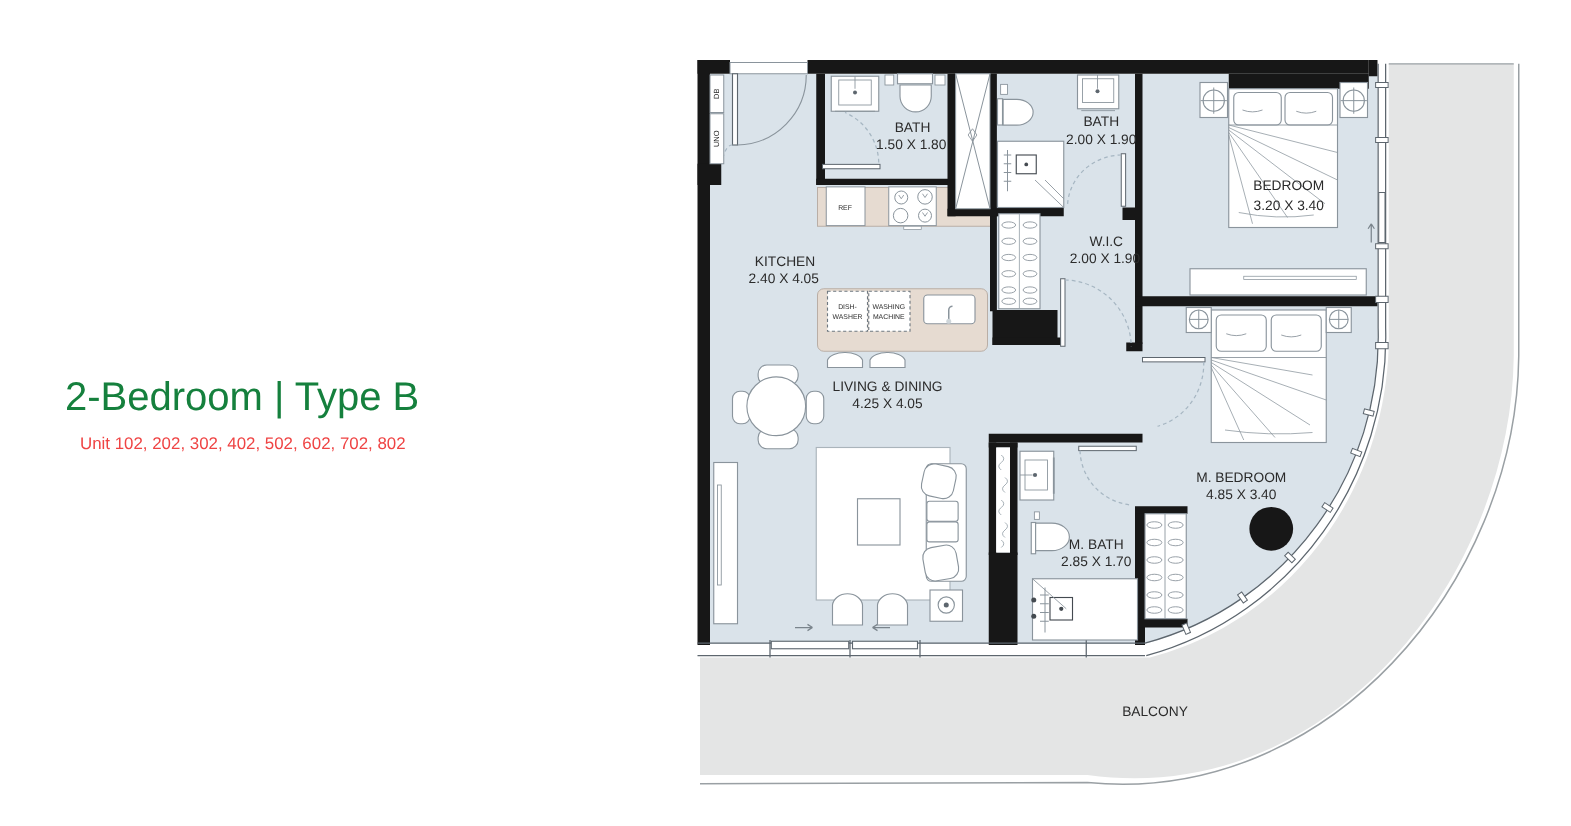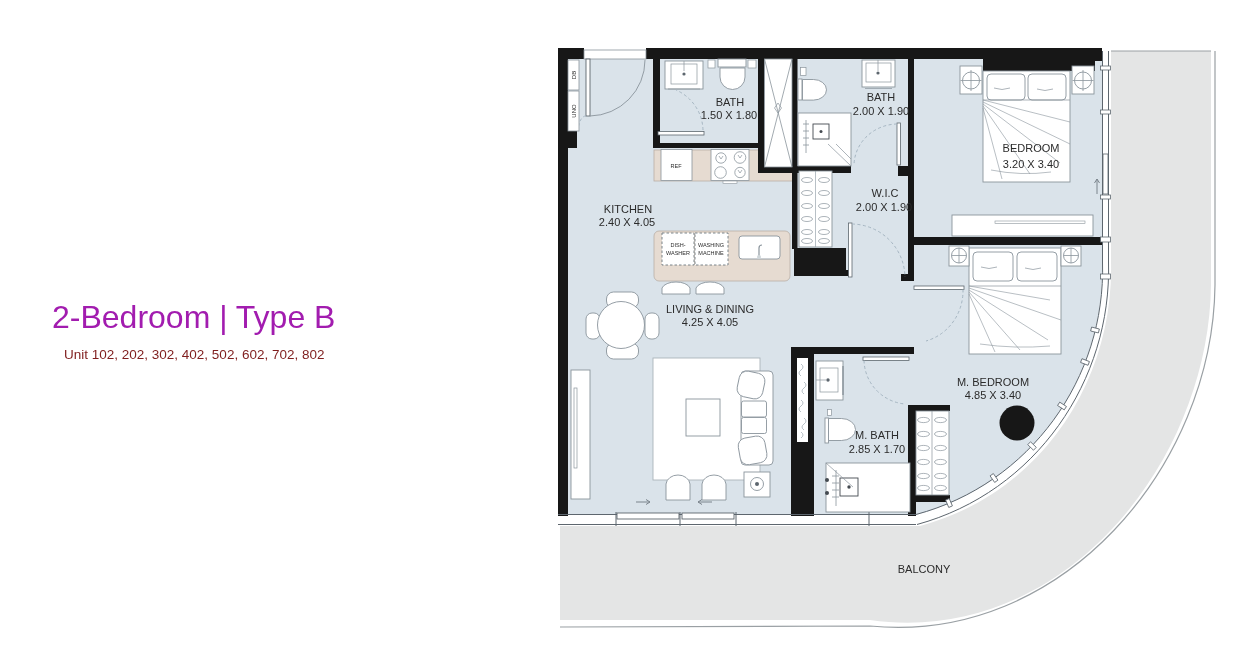--- a/index.html
+++ b/index.html
@@ -1,18 +1,18 @@
 <!DOCTYPE html>
 <html><head>
 <meta charset="utf-8">
 <style>
   html,body{margin:0;padding:0;background:#ffffff;width:1257px;height:661px;overflow:hidden;}
   body{font-family:"Liberation Sans",sans-serif;}
-  #title{position:absolute;left:52px;top:299px;font-size:32px;color:#a21caf;}
-  #subtitle{position:absolute;left:64px;top:347px;font-size:13.5px;color:#7f1d1d;}
+  #title{position:absolute;left:52px;top:299px;font-size:32px;color:#15803d;}
+  #subtitle{position:absolute;left:64px;top:347px;font-size:13.5px;color:#ef4444;}
   svg{position:absolute;left:0;top:0;}
   text{font-family:"Liberation Sans",sans-serif;fill:#2b2b2b;}
 </style>
 </head>
 <body>
 
 <div id="title">2-Bedroom | Type B</div>
 
 <div id="subtitle">Unit 102, 202, 302, 402, 502, 602, 702, 802</div>
 <svg width="1257" height="661" viewBox="0 0 1257 661">

